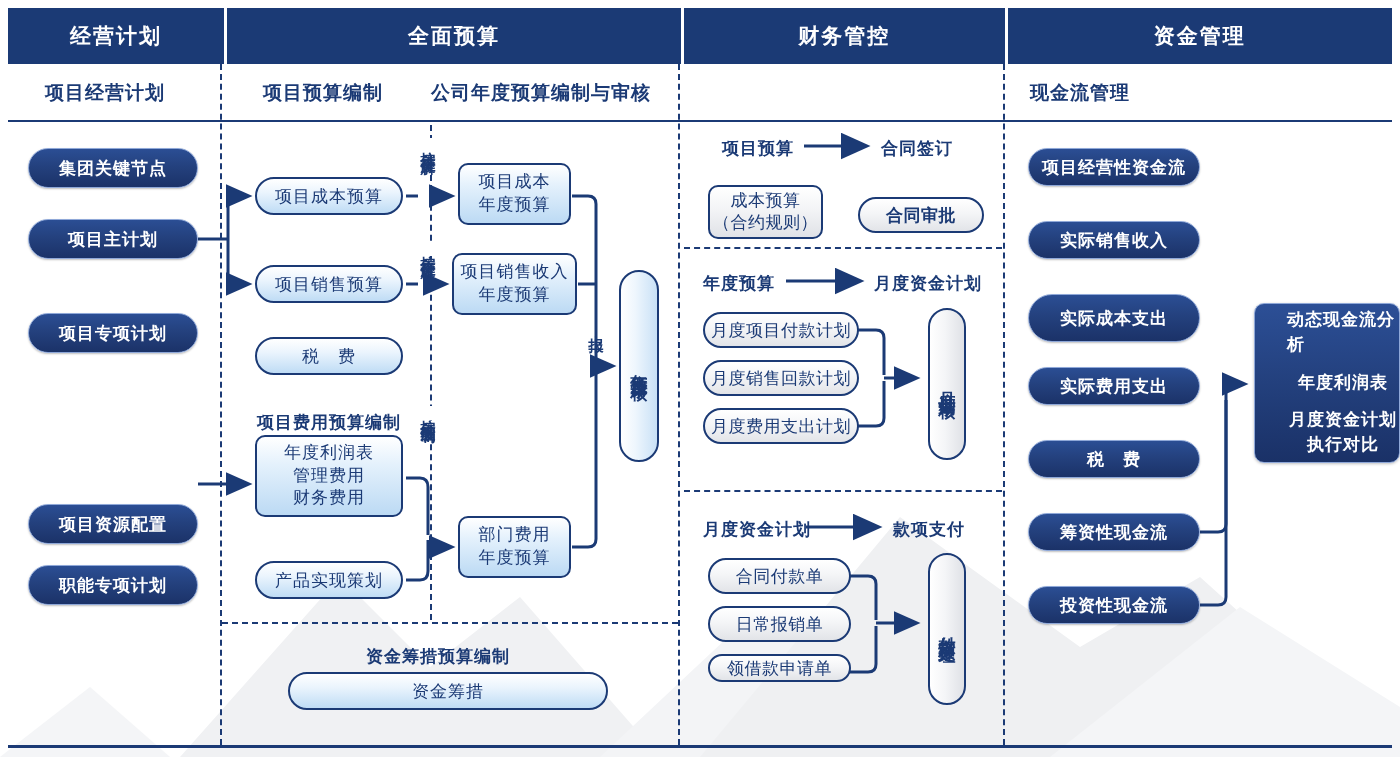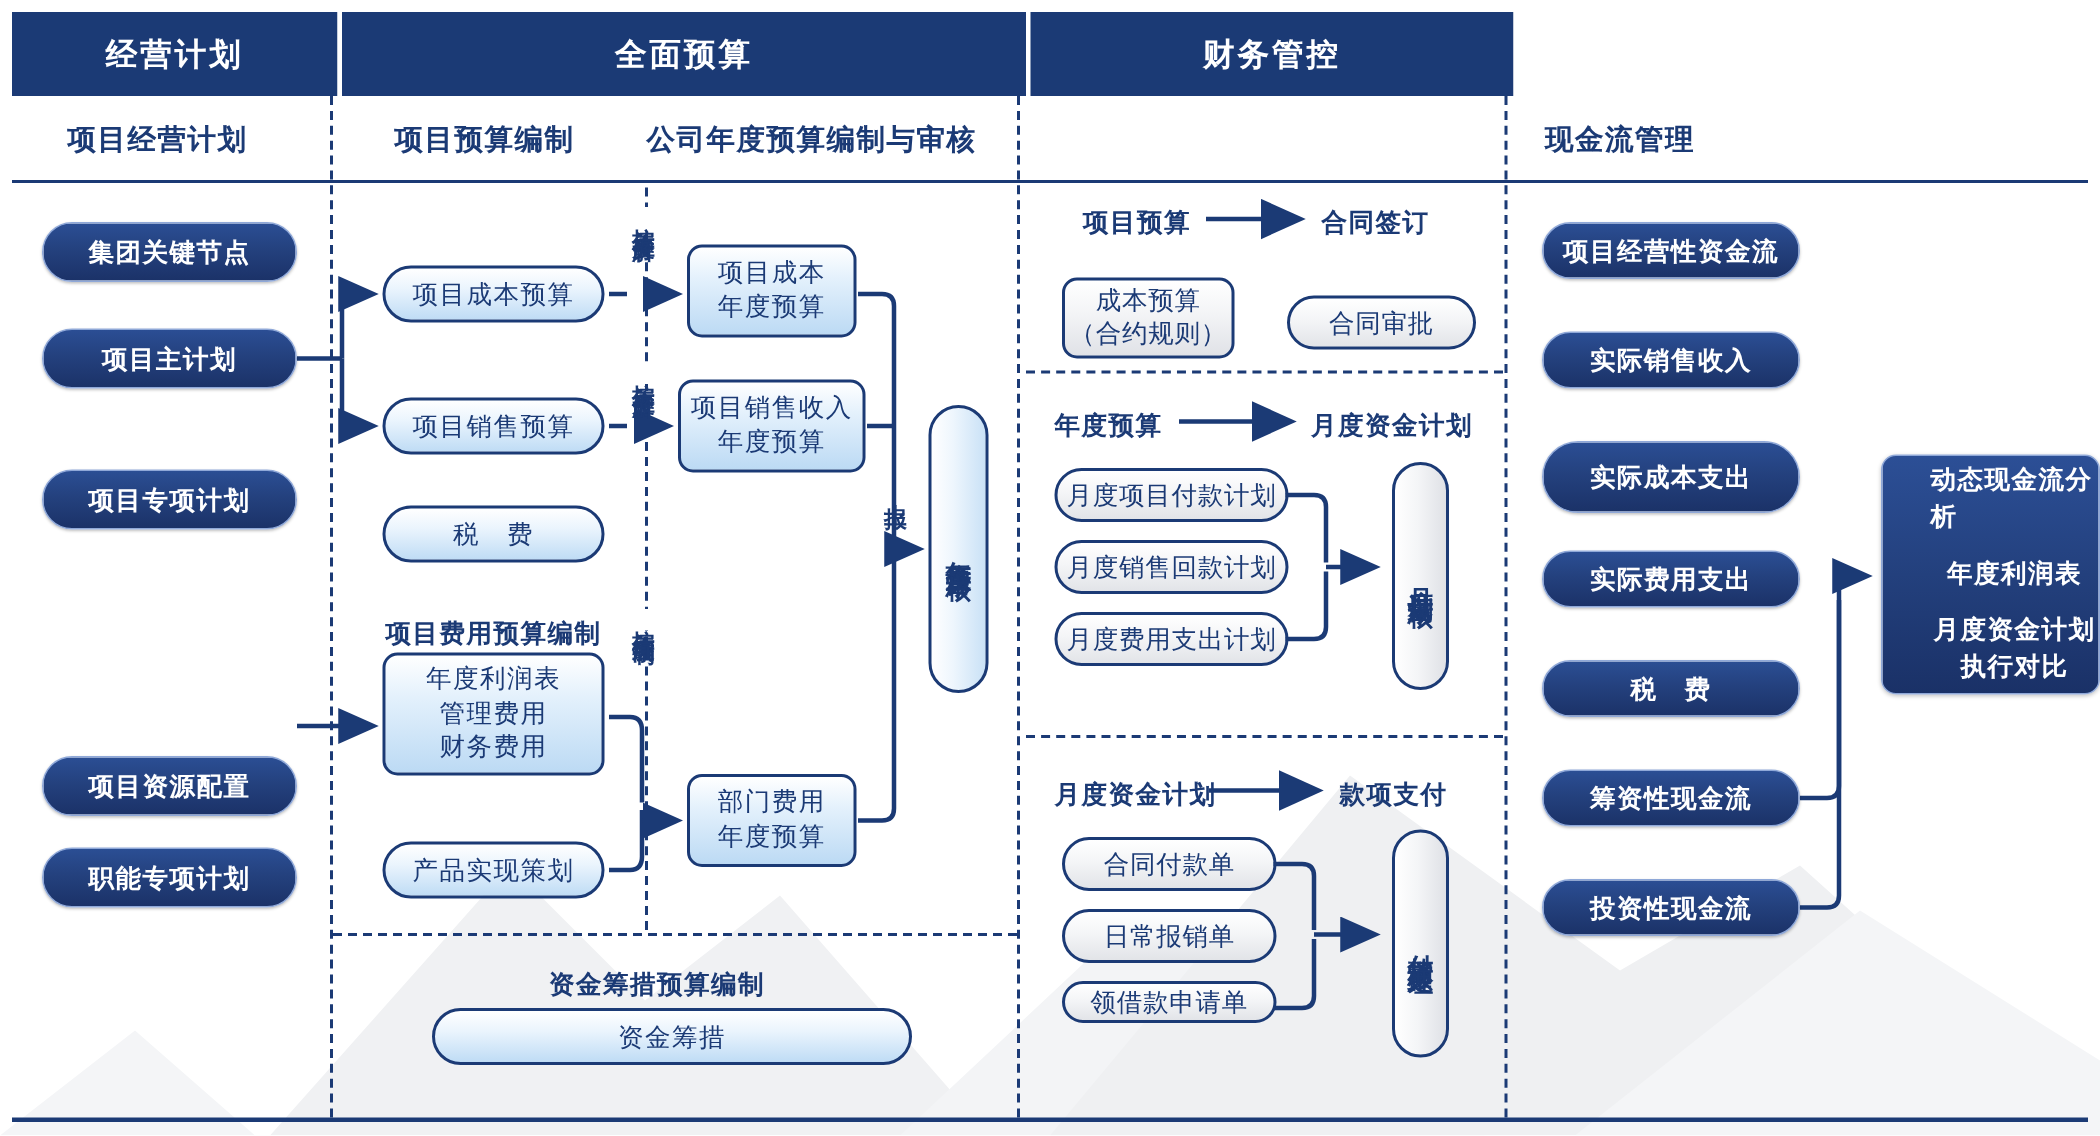--- a/index.html
+++ b/index.html
@@ -154,20 +154,23 @@
       </div>
     <div class="hdr-sep"></div>
     <div class="hdr-cell" style="width:456px">
         <span>全面预算</span>
       </div>
     <div class="hdr-sep"></div>
     <div class="hdr-cell" style="width:322px">
         <span>财务管控</span>
       </div>
     <div class="hdr-sep"></div>
+    <div class="hdr-cell" style="width:386px">
+        <span>资金管理</span>
+      </div>
   </div>
 
   <div class="subhdr">
     <div class="subhdr-label" style="left:45px">项目经营计划</div>
     <div class="subhdr-label" style="left:263px">项目预算编制</div>
     <div class="subhdr-label" style="left:431px">公司年度预算编制与审核</div>
     <div class="subhdr-label" style="left:1030px">现金流管理</div>
   </div>
 
   <div class="hr-line" style="left:8px;top:120px;width:1384px;height:2px;"></div>
@@ -249,21 +252,21 @@
   <div class="pill-light" style="left:288px;top:672px;width:320px;height:38px;">
       <span>资金筹措</span>
     </div>
 
   <div class="caption" style="left:722px;top:137px;">项目预算</div>
   <div class="caption" style="left:881px;top:137px;">合同签订</div>
   <div class="box-grey" style="left:708px;top:185px;width:115px;height:54px;">
     <span class="ln">成本预算</span>
     <span class="ln">（合约规则）</span>
   </div>
-  <div class="pill-grey" style="left:858px;top:197px;width:126px;height:36px;">
+  <div class="pill-grey" style="left:858px;top:197px;width:126px;height:36px;font-weight:bold;">
       <span>合同审批</span>
     </div>
 
   <div class="caption" style="left:703px;top:272px;">年度预算</div>
   <div class="caption" style="left:874px;top:272px;">月度资金计划</div>
   <div class="pill-grey" style="left:703px;top:312px;width:156px;height:36px;">
       <span>月度项目付款计划</span>
     </div>
   <div class="pill-grey" style="left:703px;top:360px;width:156px;height:36px;">
       <span>月度销售回款计划</span>

